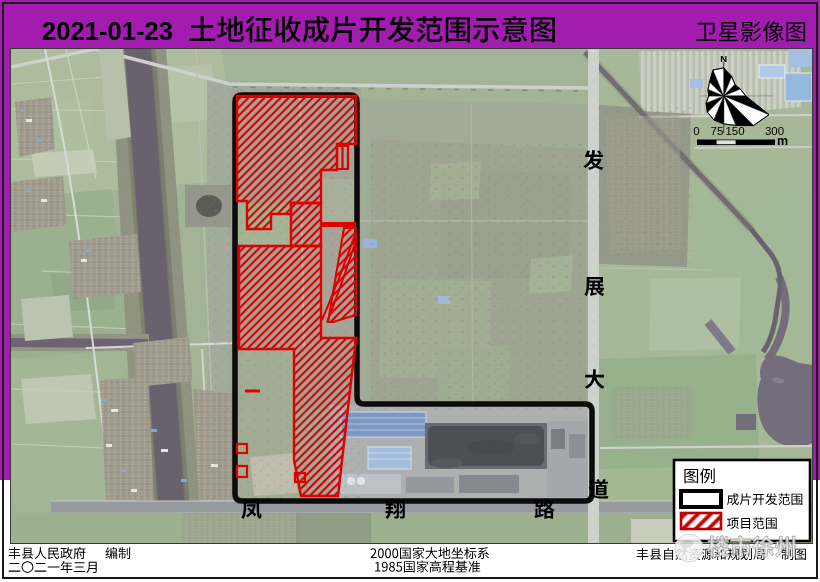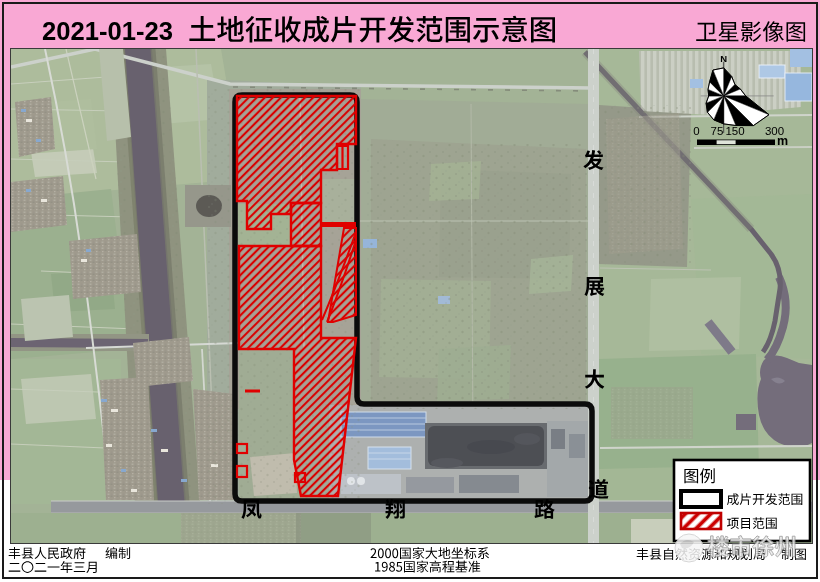--- a/index.html
+++ b/index.html
@@ -1,16 +1,16 @@
 <!DOCTYPE html>
 <html><head><meta charset="utf-8">
 <style>
 html,body{margin:0;padding:0;background:#fff;width:820px;height:582px;overflow:hidden;
 font-family:"Liberation Sans",sans-serif;}
-#page{position:relative;width:820px;height:480px;background:#f9a8d4;}
+#page{position:relative;width:820px;height:480px;background:#a21caf;}
 </style></head>
 <body>
 <div id="page">
 <svg width="820" height="582" viewBox="0 0 820 582">
 <defs>
 <pattern id="hat" patternUnits="userSpaceOnUse" width="5.7" height="5.7" patternTransform="rotate(-45)">
   <rect width="5.7" height="5.7" fill="none"></rect>
   <rect y="1.8" width="5.7" height="2.15" fill="#d90000"></rect>
 </pattern>
 <pattern id="hatL" patternUnits="userSpaceOnUse" width="9" height="9" patternTransform="rotate(-45)">

